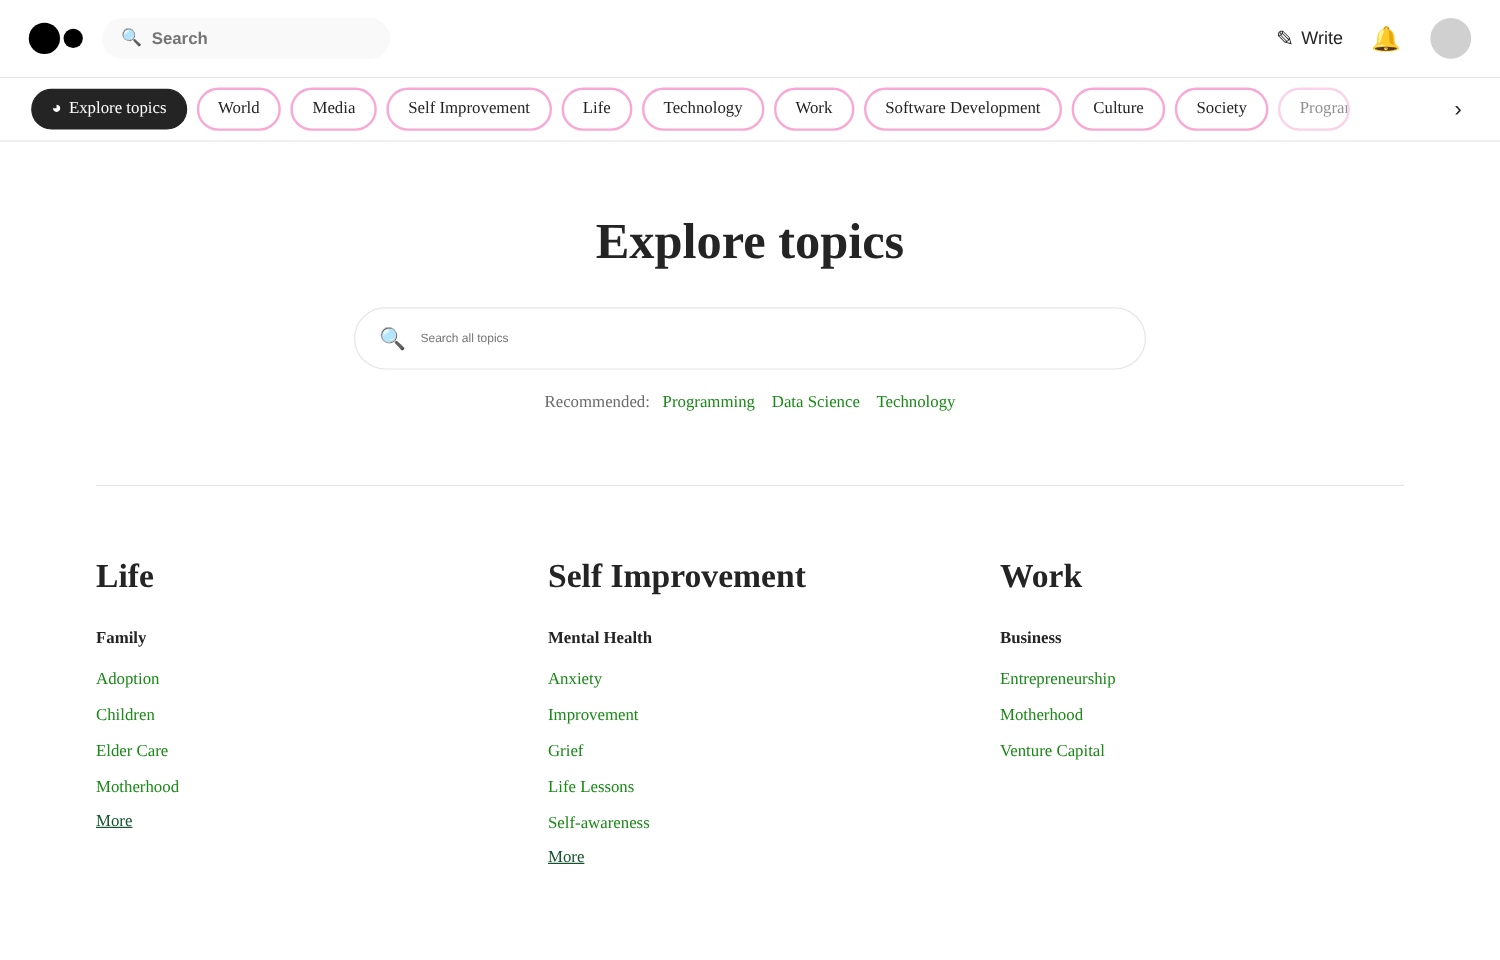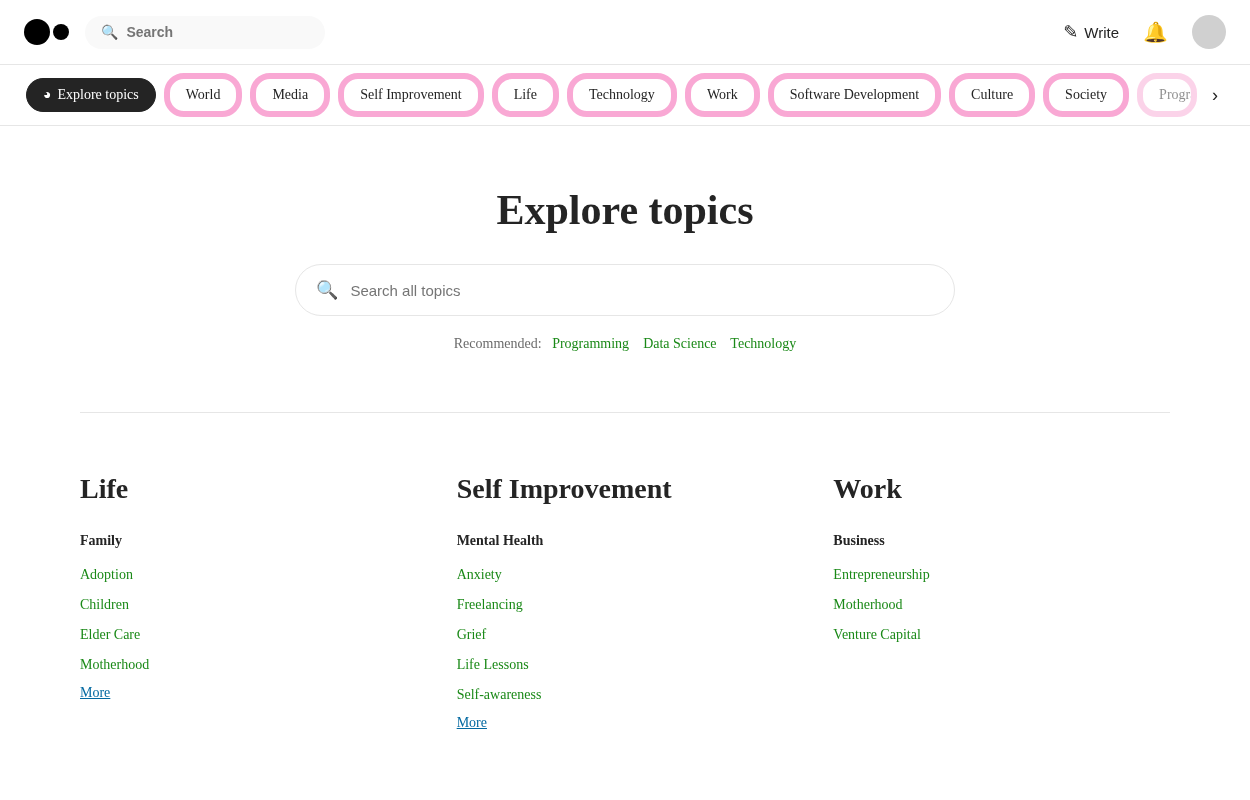--- a/index.html
+++ b/index.html
@@ -133,21 +133,21 @@
       border-color: #242424;
     }
     .topic-pill-icon {
       font-size: 14px;
     }
     .topic-pill-plain {
       display: flex;
       align-items: center;
       padding: 8px 16px;
       border-radius: 20px;
-      border: 6px solid #f9a8d4;
+      border: 2px solid #f9a8d4;
       cursor: pointer;
       white-space: nowrap;
       font-size: 14px;
       color: #242424;
       background: #fff;
       text-decoration: none;
       flex-shrink: 0;
       margin: 8px 2px;
     }
     .nav-chevron {
@@ -184,21 +184,21 @@
       margin: 0 auto 20px;
       border: 1px solid #e6e6e6;
       border-radius: 30px;
       padding: 14px 20px;
       gap: 12px;
       background: #fff;
     }
     .hero-search-box input {
       border: none;
       outline: none;
-      font-size: 15px;
+      font-size: 10px;
       color: #14532d;
       width: 100%;
     }
     .hero-search-icon {
       color: #6b6b6b;
       font-size: 18px;
       flex-shrink: 0;
     }
     .recommended {
       font-size: 14px;
@@ -249,21 +249,21 @@
       padding: 6px 0;
     }
     .subcategory-links a {
       color: #1a8917;
       text-decoration: none;
       font-size: 14px;
     }
     .more-link {
       display: inline-block;
       margin-top: 6px;
-      color: #0369a1;
+      color: #14532d;
       font-size: 14px;
       text-decoration: underline;
       cursor: pointer;
     }
   </style>
 </head>
 <body>
 
 <header class="header">
   <div class="header-logo">
@@ -366,21 +366,21 @@
         <a class="more-link" href="#">More</a>
       </div>
     </div>
 
     <div class="topic-column">
       <h2 class="topic-category-title">Self Improvement</h2>
       <div class="topic-subcategory">
         <div class="subcategory-title">Mental Health</div>
         <ul class="subcategory-links">
           <li><a href="#">Anxiety</a></li>
-          <li><a href="#">Freelancing</a></li>
+          <li><a href="#">Improvement</a></li>
           <li><a href="#">Grief</a></li>
           <li><a href="#">Life Lessons</a></li>
           <li><a href="#">Self-awareness</a></li>
         </ul>
         <a class="more-link" href="#">More</a>
       </div>
     </div>
 
     <div class="topic-column">
       <h2 class="topic-category-title">Work</h2>

